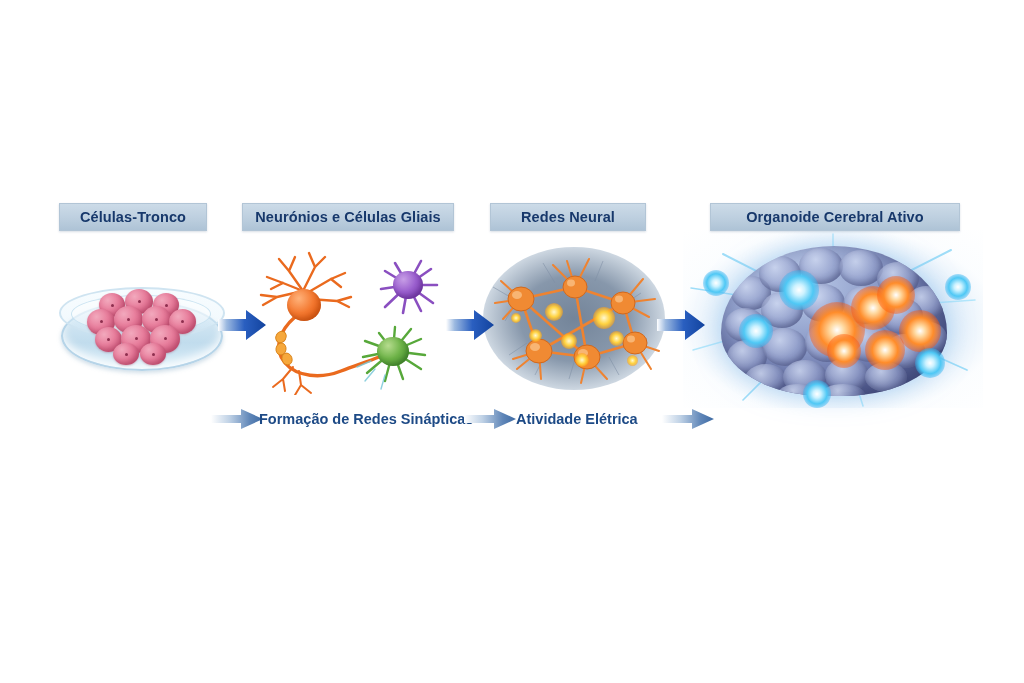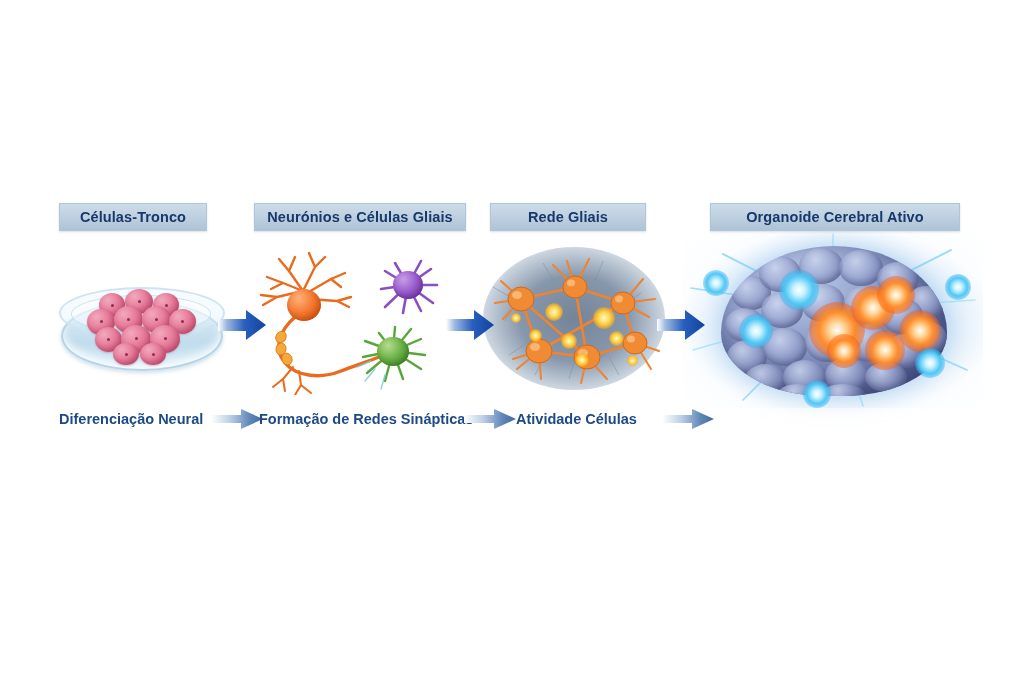--- a/index.html
+++ b/index.html
@@ -36,21 +36,21 @@
     justify-content: center;
     color: #17386b;
     font-size: 14.5px;
     font-weight: bold;
     letter-spacing: 0.1px;
     white-space: nowrap;
     box-sizing: border-box;
     z-index: 6;
   }
   .badge-1 { left: 59px;  top: 203px; width: 148px; }
-  .badge-2 { left: 242px; top: 203px; width: 212px; margin-left: 12px; }
+  .badge-2 { left: 242px; top: 203px; width: 212px; }
   .badge-3 { left: 490px; top: 203px; width: 156px; }
   .badge-4 { left: 710px; top: 203px; width: 250px; }
 
   
   .panel {
     position: absolute;
     z-index: 2;
   }
 
   
@@ -236,21 +236,21 @@
 
 <div id="figure">
 
   <div class="badge badge-1">
     <span>Células-Tronco</span>
   </div>
   <div class="badge badge-2">
     <span>Neurónios e Células Gliais</span>
   </div>
   <div class="badge badge-3">
-    <span>Rede Gliais</span>
+    <span>Redes Neural</span>
   </div>
   <div class="badge badge-4">
     <span>Organoide Cerebral Ativo</span>
   </div>
 
   <div class="panel panel-dish">
     <div class="dish-wrap">
       <div class="dish-body"></div>
       <div class="dish-rim"></div>
       <div class="dish-inner"></div>
@@ -447,23 +447,20 @@
         <stop offset="0%" stop-color="#ffffff"></stop>
         <stop offset="18%" stop-color="#9cb9e0"></stop>
         <stop offset="55%" stop-color="#2a5fc0"></stop>
         <stop offset="100%" stop-color="#12439e"></stop>
       </linearGradient>
     </defs>
     <path d="M0,11 L28,11 L28,2 L48,17 L28,32 L28,23 L0,23 Z" fill="url(#bg3)"></path>
   </svg>
 
   <div class="steprow">
-    <div class="step-label step-1">
-      <span>Diferenciação Neural</span>
-    </div>
 
     <svg class="small-arrow sa-1" viewBox="0 0 52 20">
       <defs>
         <linearGradient id="sg1" x1="0" y1="0" x2="1" y2="0">
           <stop offset="0%" stop-color="#ffffff"></stop>
           <stop offset="35%" stop-color="#c0d2e6"></stop>
           <stop offset="75%" stop-color="#5f86b8"></stop>
           <stop offset="100%" stop-color="#3d6aa3"></stop>
         </linearGradient>
       </defs>
@@ -480,21 +477,21 @@
           <stop offset="0%" stop-color="#ffffff"></stop>
           <stop offset="35%" stop-color="#c0d2e6"></stop>
           <stop offset="75%" stop-color="#5f86b8"></stop>
           <stop offset="100%" stop-color="#3d6aa3"></stop>
         </linearGradient>
       </defs>
       <path d="M0,6 L30,6 L30,0 L52,10 L30,20 L30,14 L0,14 Z" fill="url(#sg2)"></path>
     </svg>
 
     <div class="step-label step-3">
-      <span>Atividade Células</span>
+      <span>Atividade Elétrica</span>
     </div>
 
     <svg class="small-arrow sa-3" viewBox="0 0 52 20">
       <defs>
         <linearGradient id="sg3" x1="0" y1="0" x2="1" y2="0">
           <stop offset="0%" stop-color="#ffffff"></stop>
           <stop offset="35%" stop-color="#c0d2e6"></stop>
           <stop offset="75%" stop-color="#5f86b8"></stop>
           <stop offset="100%" stop-color="#3d6aa3"></stop>
         </linearGradient>

